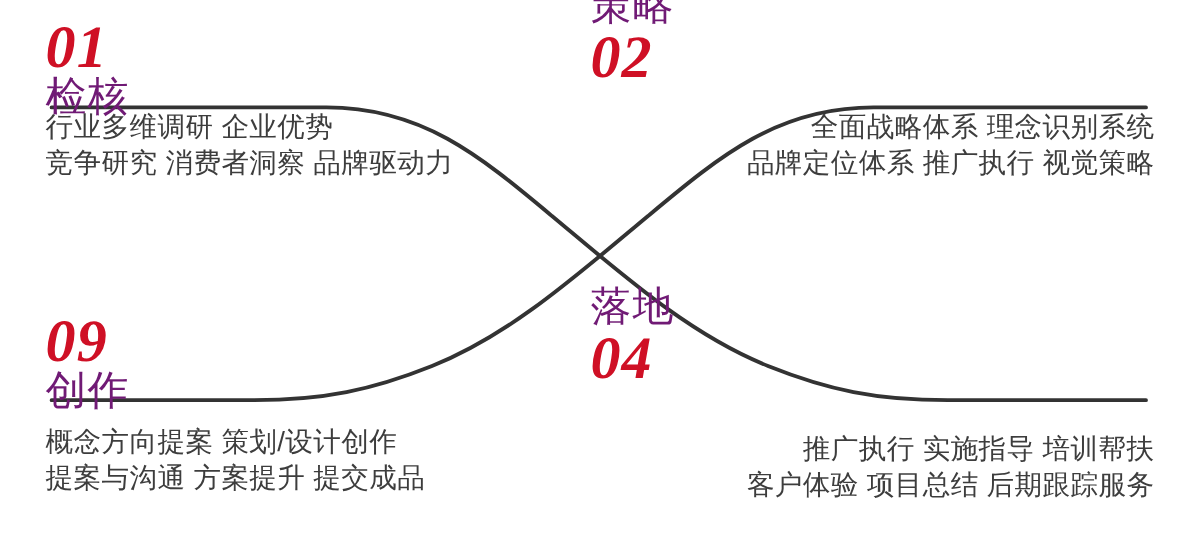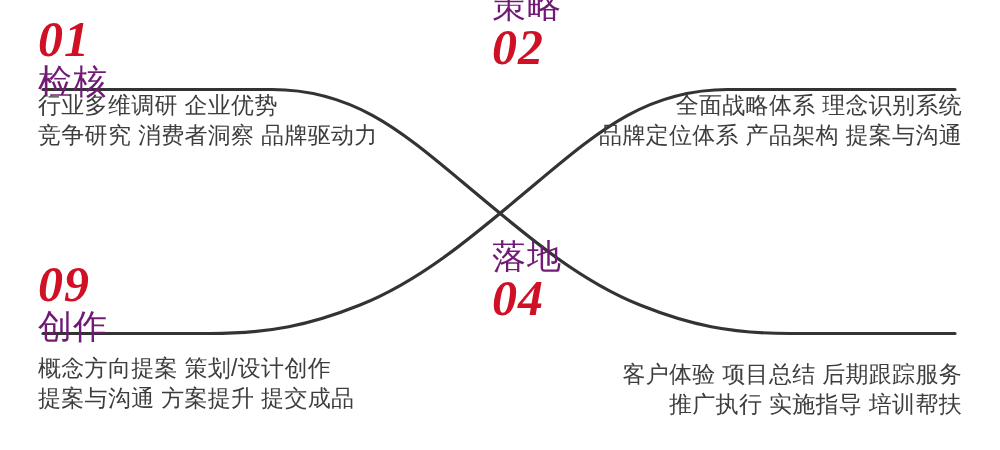--- a/index.html
+++ b/index.html
@@ -112,39 +112,39 @@
     </div>
   </div>
 
   <div class="quad right q2">
     <div class="head">
       <span class="title">策略</span>
       <span class="num">02</span>
     </div>
     <div class="body-lines">
       <div class="body-line">全面战略体系 理念识别系统</div>
-      <div class="body-line">品牌定位体系 产品架构 提案与沟通</div>
+      <div class="body-line">品牌定位体系 推广执行 视觉策略</div>
     </div>
   </div>
 
   <div class="quad left q3">
     <div class="head">
       <span class="num">09</span>
       <span class="title">创作</span>
     </div>
     <div class="body-lines">
       <div class="body-line">概念方向提案 策划/设计创作</div>
       <div class="body-line">提案与沟通 方案提升 提交成品</div>
     </div>
   </div>
 
   <div class="quad right q4">
     <div class="head">
       <span class="title">落地</span>
       <span class="num">04</span>
     </div>
     <div class="body-lines">
+      <div class="body-line">推广执行 实施指导 培训帮扶</div>
       <div class="body-line">客户体验 项目总结 后期跟踪服务</div>
-      <div class="body-line">推广执行 实施指导 培训帮扶</div>
     </div>
   </div>
 
 </div>
 
 </body></html>

